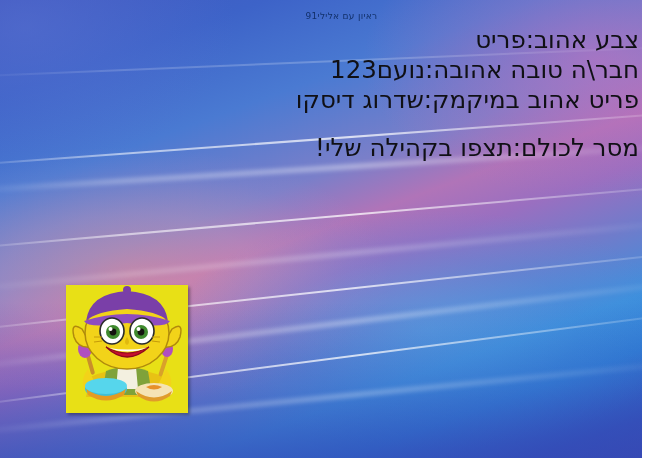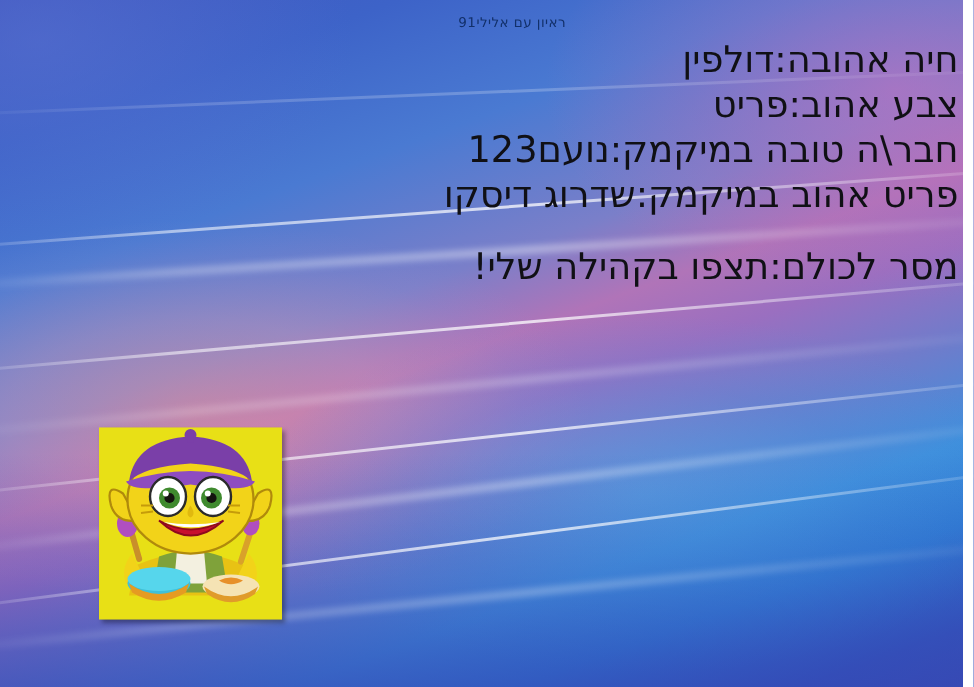--- a/index.html
+++ b/index.html
@@ -197,23 +197,22 @@
   <div class="streak s3"></div>
   <div class="streak s9 soft"></div>
   <div class="streak s4"></div>
   <div class="streak s5 soft"></div>
   <div class="streak s6"></div>
   <div class="streak s7 soft"></div>
 
   <div id="slide-title">ראיון עם אלילי91</div>
 
   <div id="body-text">
-    <div class="line">חיה אהובה:דולפין</div>
     <div class="line">צבע אהוב:פריט</div>
-    <div class="line">חבר\ה טובה במיקמק:נועם123</div>
+    <div class="line">חבר\ה טובה אהובה:נועם123</div>
     <div class="line">פריט אהוב במיקמק:שדרוג דיסקו</div>
     <div class="line spaced">מסר לכולם:תצפו בקהילה שלי!</div>
   </div>
 
   <div id="avatar-frame">
     <svg viewBox="0 0 122 128" xmlns="http://www.w3.org/2000/svg">
       <rect x="0" y="0" width="122" height="128" fill="#e8e016"></rect>
 
       <path d="M24 92 Q61 76 98 92 L102 112 L20 112 Z" fill="#e8c214"></path>
       <path d="M40 86 Q61 78 82 86 L86 110 L36 110 Z" fill="#7fa23a"></path>

